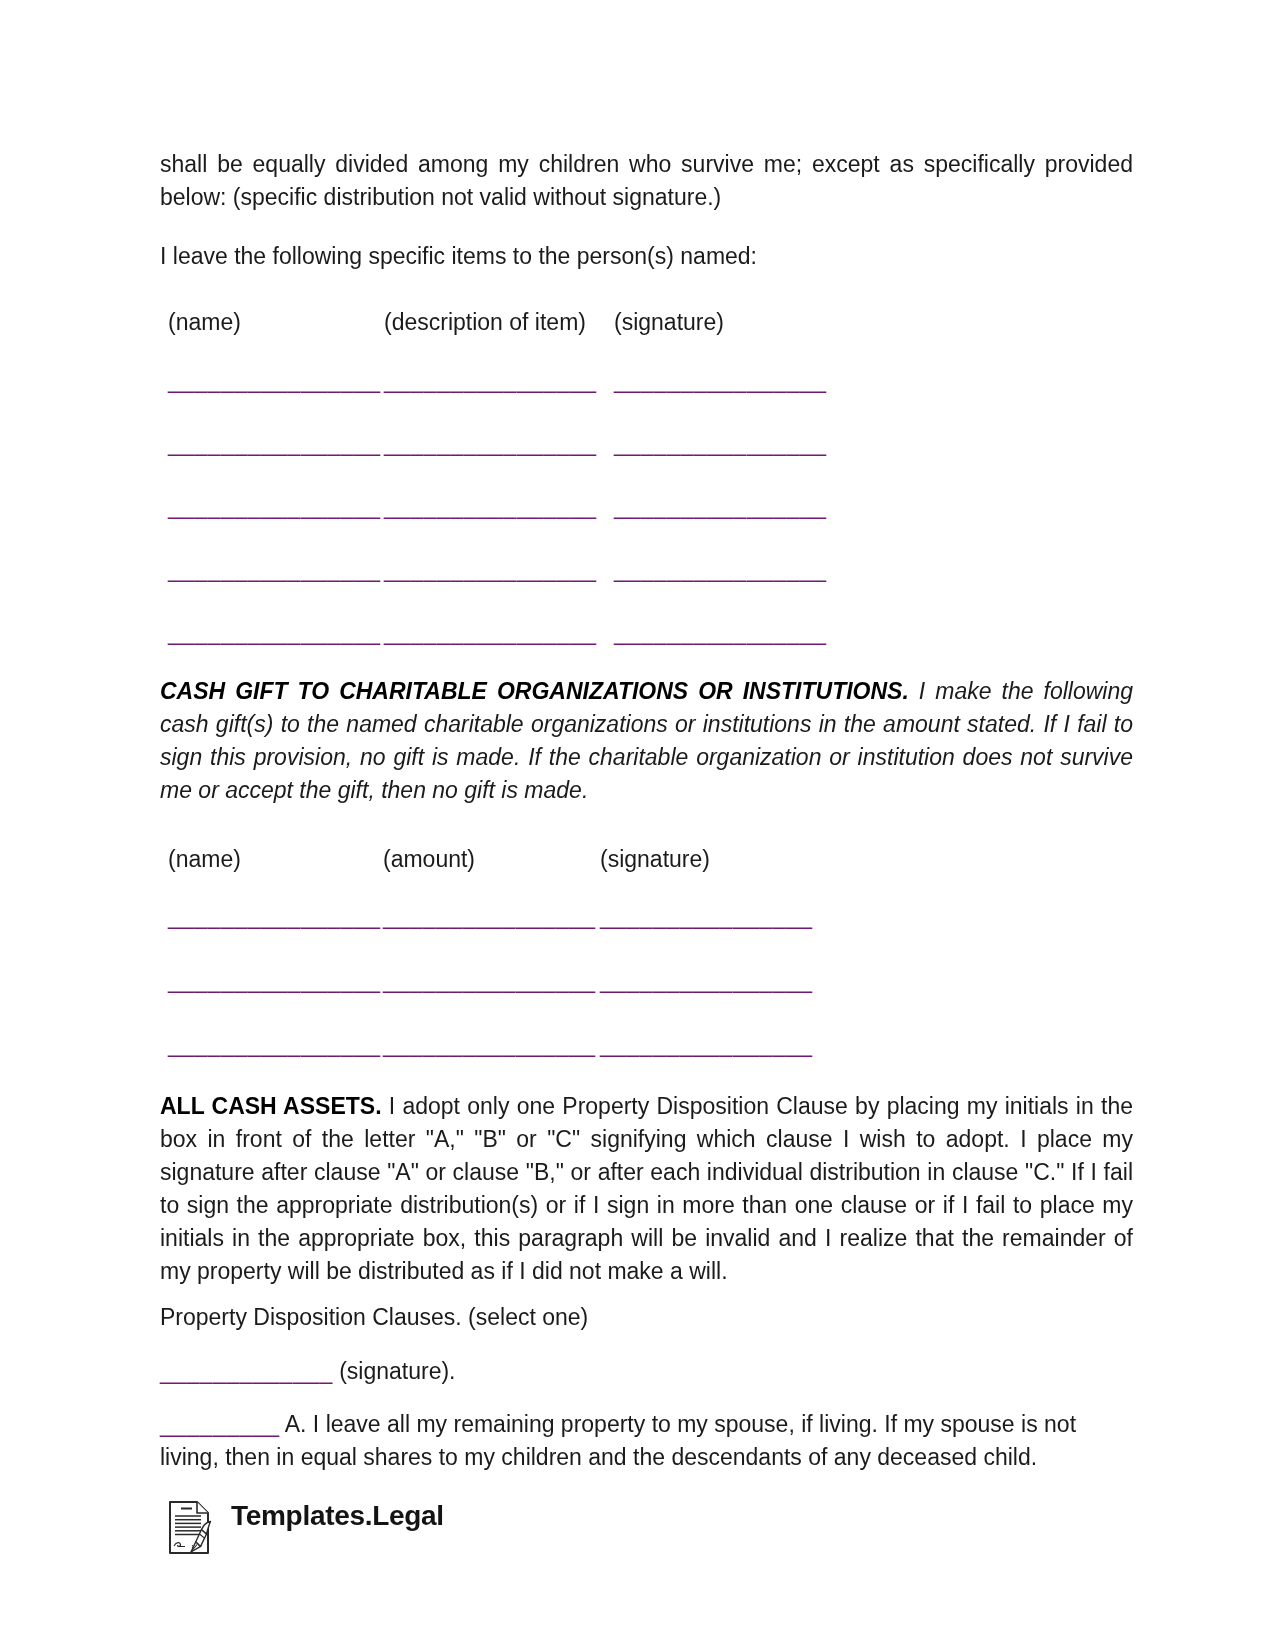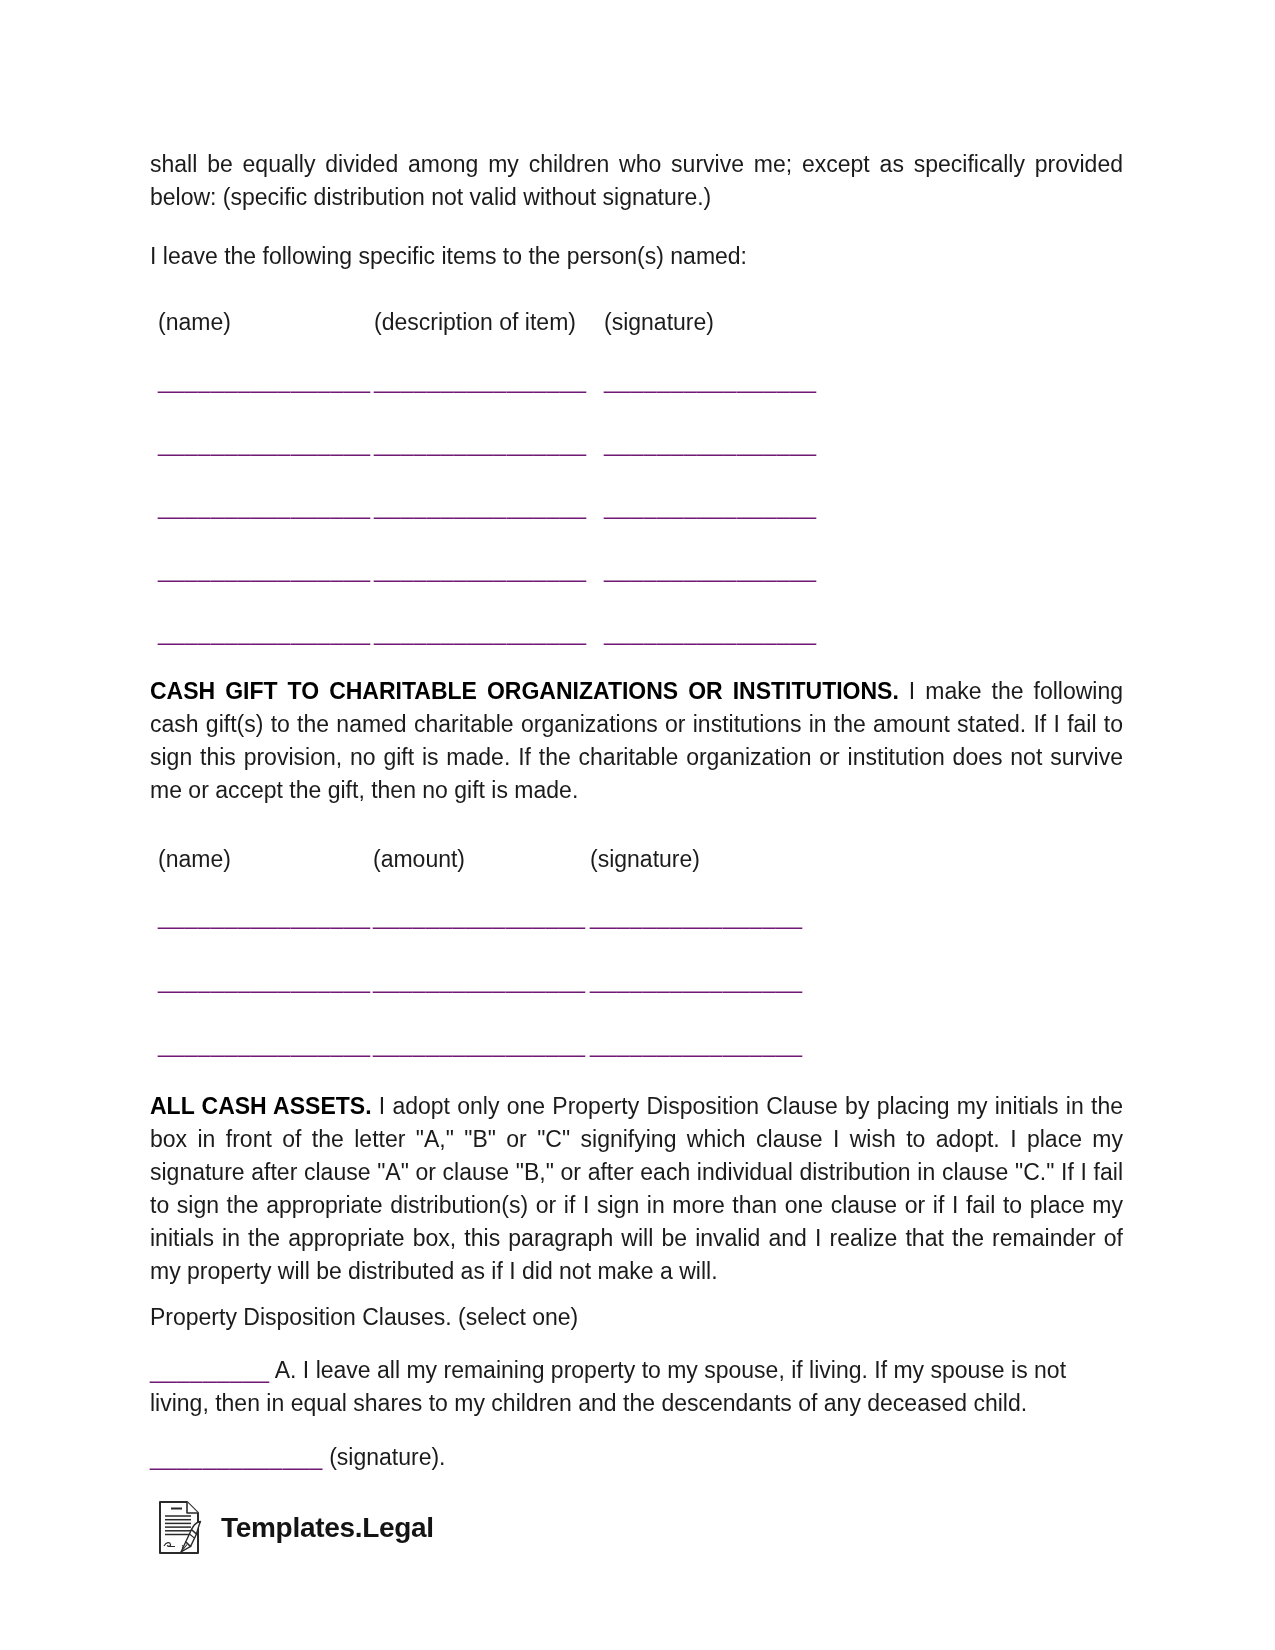--- a/index.html
+++ b/index.html
@@ -7,21 +7,21 @@
     position: relative;
     width: 1275px;
     height: 1650px;
     background: #ffffff;
     overflow: hidden;
     font-family: "Liberation Sans", sans-serif;
     color: #1b1b1b;
   }
   .content {
     position: absolute;
-    left: 150px;
+    left: 160px;
     top: 148px;
     width: 973px;
     font-size: 23px;
     line-height: 33px;
   }
   .para { margin: 0; }
   .jst { text-align: justify; }
   .hd { font-weight: 700; color: #000000; }
   .lead-in { margin-top: 26px; }
 
@@ -34,29 +34,28 @@
   .t1 .thead { margin-bottom: 25px; }
   .t2 .thead { margin-bottom: 24px; }
   .t1 .trow + .trow { margin-top: 30px; }
   .t2 .trow + .trow { margin-top: 31px; }
   .blank {
     color: #701a75;
     letter-spacing: 0.5px;
     white-space: nowrap;
   }
 
-  .cash-gift-para { margin-top: 26px; }
+  .cash-gift-para { margin-top: 26px; font-style: italic; }
   .aoa-para { margin-top: 29px; }
   .pdc-lead { margin-top: 13px; }
   .clause-a { margin-top: 20px; }
   .sig-line { margin-top: 21px; }
 
   .footer {
     display: flex;
-    align-items: center;
     gap: 19px;
     margin-top: 25px;
     padding-left: 8px;
   }
   .brand {
     font-weight: 700;
     font-size: 28px;
     letter-spacing: -0.3px;
     color: #141414;
   }
@@ -133,28 +132,28 @@
       </div>
     </div>
 
     <p class="para jst aoa-para">
       <b class="hd">ALL CASH ASSETS.</b>
       <span>I adopt only one Property Disposition Clause by placing my initials in the box in front of the letter "A," "B" or "C" signifying which clause I wish to adopt. I place my signature after clause "A" or clause "B," or after each individual distribution in clause "C." If I fail to sign the appropriate distribution(s) or if I sign in more than one clause or if I fail to place my initials in the appropriate box, this paragraph will be invalid and I realize that the remainder of my property will be distributed as if I did not make a will.</span>
     </p>
 
     <p class="para pdc-lead">Property Disposition Clauses. (select one)</p>
 
+    <p class="para sig-line">
+      <span class="blank">_____________</span>
+      <span>(signature).</span>
+    </p>
+
     <p class="para clause-a">
       <span class="blank">_________</span>
       <span>A. I leave all my remaining property to my spouse, if living. If my spouse is not living, then in equal shares to my children and the descendants of any deceased child.</span>
-    </p>
-
-    <p class="para sig-line">
-      <span class="blank">_____________</span>
-      <span>(signature).</span>
     </p>
 
     <div class="footer">
       <svg class="logo-svg" width="44" height="57" viewBox="0 0 44 57" fill="none">
 
         <path d="M2 3 H29 L40 14 V54 H2 Z" fill="#ffffff" stroke="#2a2a2a" stroke-width="2" stroke-linejoin="round"></path>
         <path d="M29 3 V14 H40" fill="#ffffff" stroke="#2a2a2a" stroke-width="1.6" stroke-linejoin="round"></path>
 
         <line x1="13" y1="9.5" x2="24" y2="9.5" stroke="#2a2a2a" stroke-width="2"></line>
 

